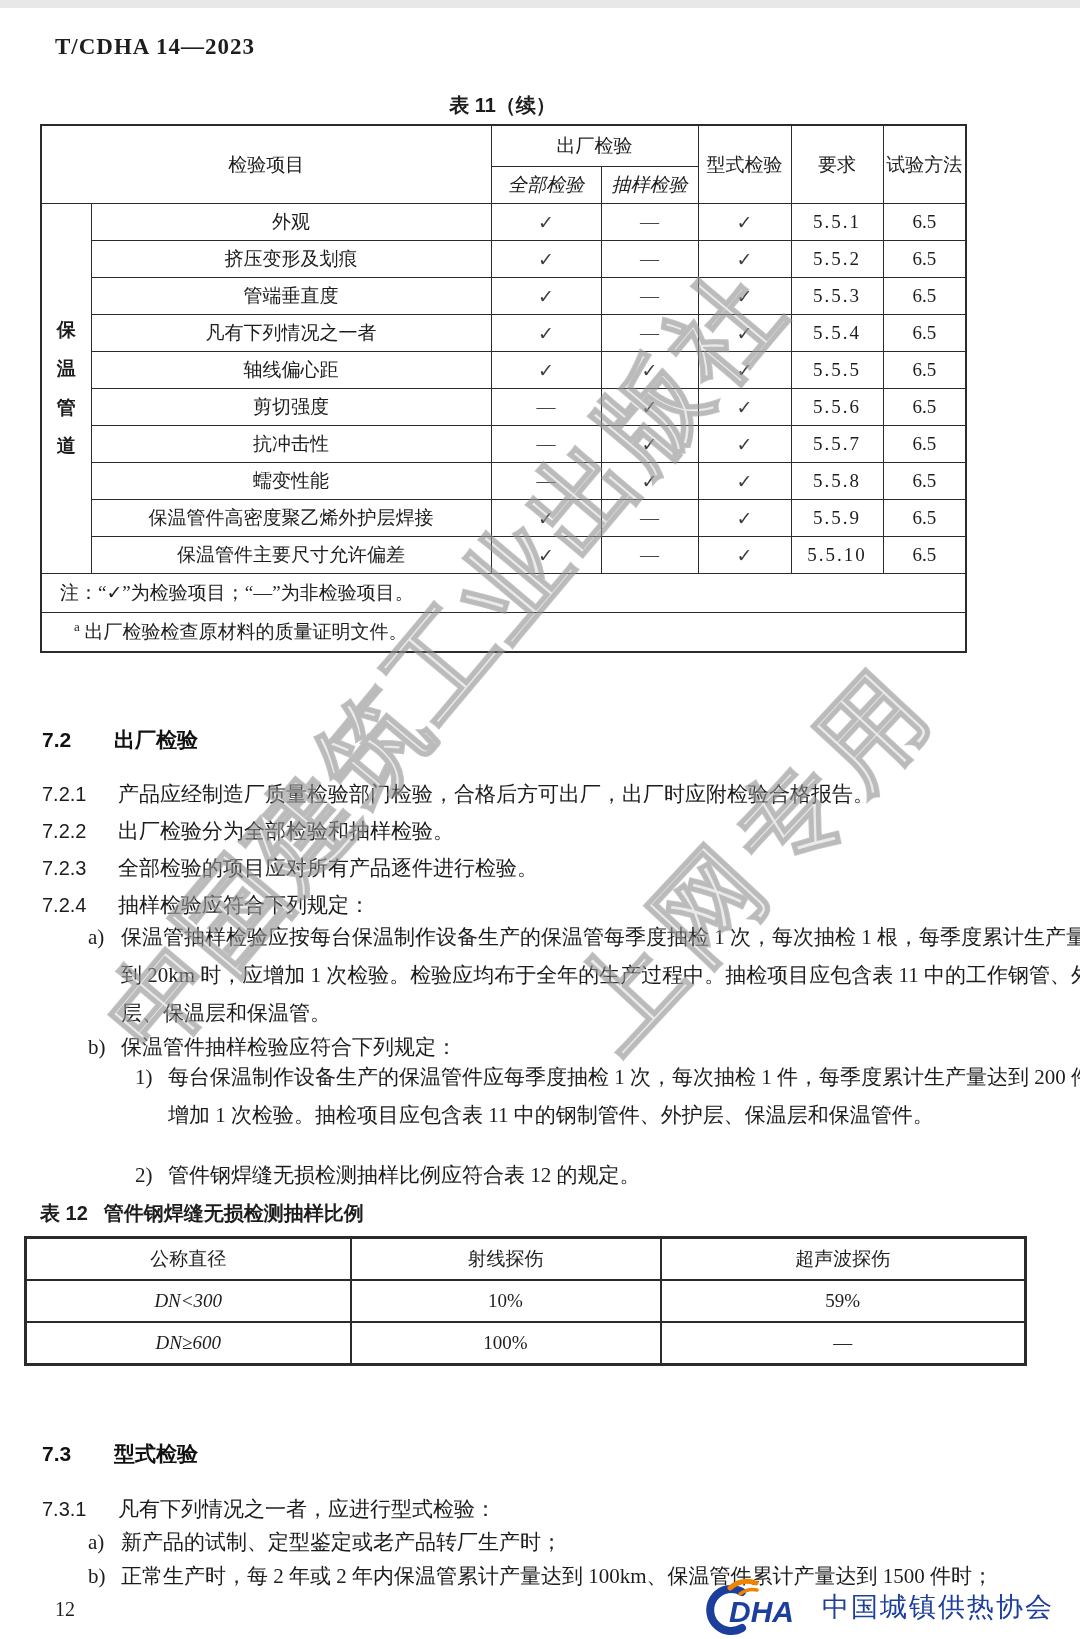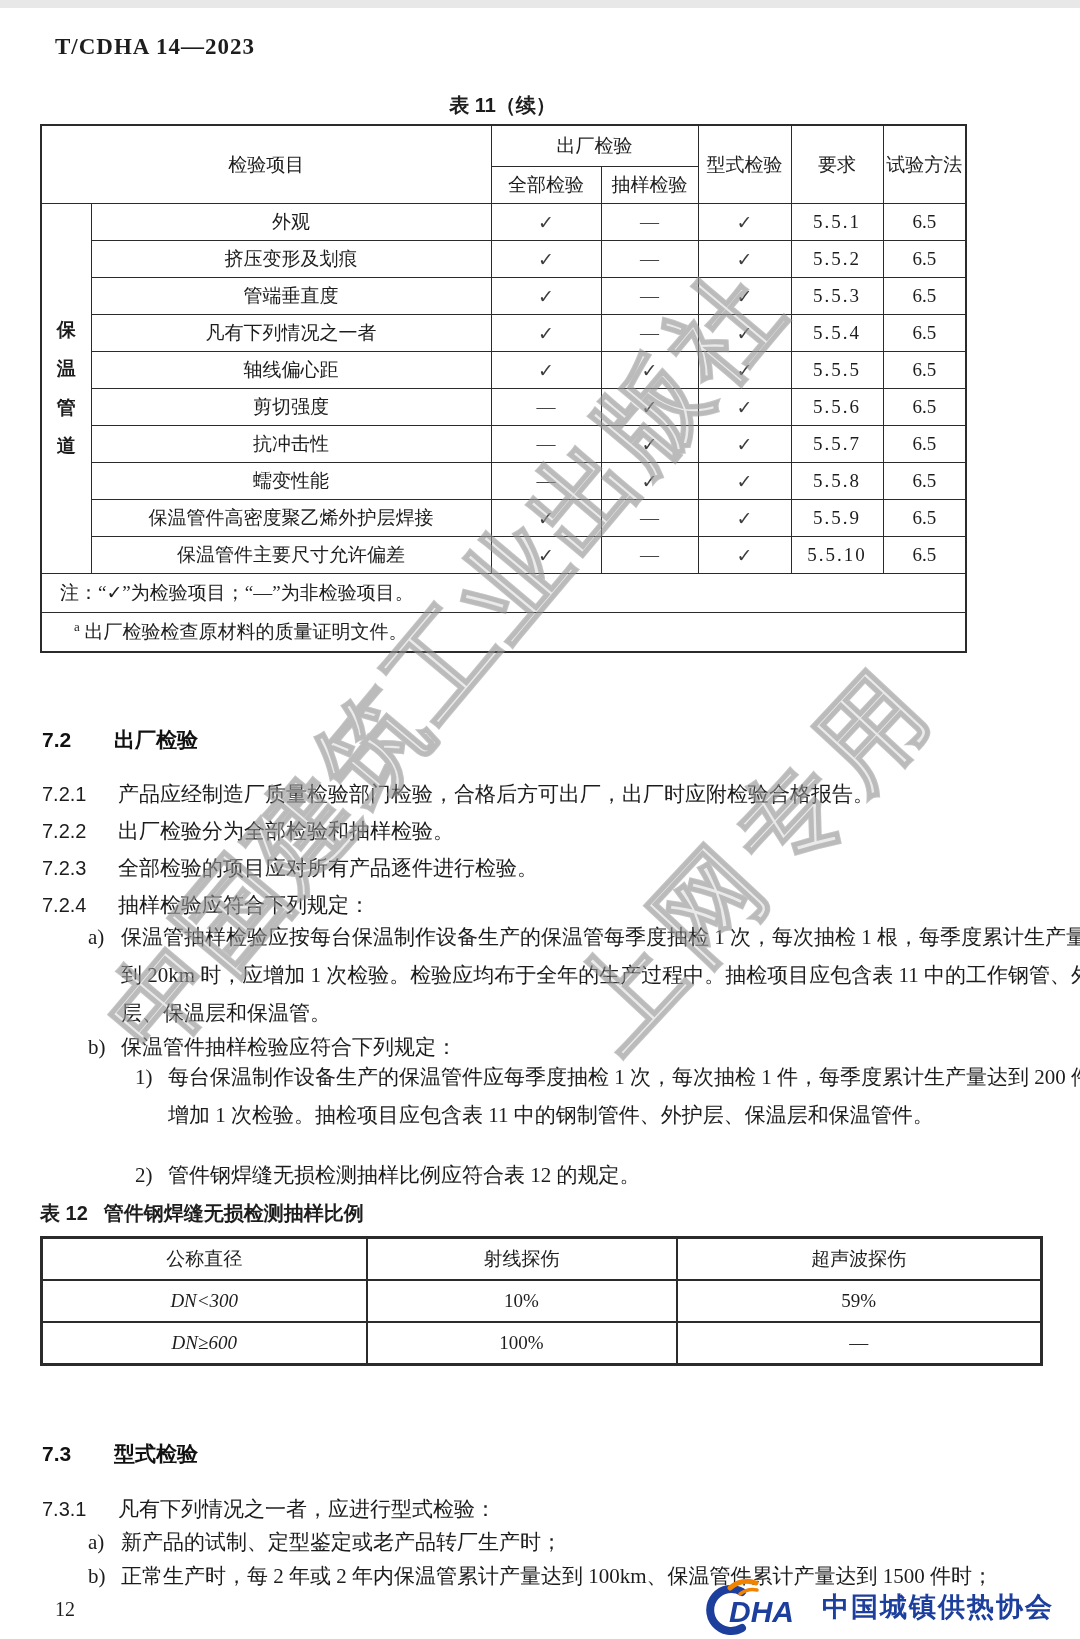--- a/index.html
+++ b/index.html
@@ -12,49 +12,49 @@
   .std-number{position:absolute;left:55px;top:26px;font-size:23px;font-weight:bold;letter-spacing:1px;}
   
   .t11-caption{position:absolute;left:40px;top:84px;width:925px;text-align:center;
     font-family:"Liberation Sans","DejaVu Sans",sans-serif;font-weight:bold;font-size:20px;}
   
   table.t11{position:absolute;left:40px;top:116px;width:925px;border-collapse:collapse;table-layout:fixed;
     border:2.5px solid #2b2b2b;}
   table.t11 td{border:1.5px solid #2b2b2b;text-align:center;vertical-align:middle;
     font-size:19px;padding:0 2px;overflow:hidden;}
   table.t11 tr.hrow1 td{height:40px;}
-  table.t11 tr.hrow2 td{height:36px;}
+  table.t11 tr.hrow2 td{height:36px;font-style:italic;}
   table.t11 tr.brow td{height:36px;}
   table.t11 td.note-cell{height:38px;text-align:left;padding-left:18px;}
   table.t11 td.foot-cell{height:38px;text-align:left;padding-left:32px;}
   .vlabel{width:1.15em;margin:0 auto;word-break:break-all;line-height:2.05;font-size:19px;font-weight:bold;}
   .mark{font-size:20px;color:#3d3d3d;}
   .reqnum{letter-spacing:2px;}
   
   .h2head{position:absolute;left:42px;font-family:"Liberation Sans","DejaVu Sans",sans-serif;
     font-weight:bold;font-size:21px;color:#111;}
   .h2head .num{display:inline-block;width:72px;}
   .para{position:absolute;left:42px;width:1002px;font-size:21px;line-height:38px;color:#1c1c1c;}
   .para .num{display:inline-block;width:76px;font-family:"Liberation Sans","DejaVu Sans",sans-serif;font-size:20px;}
   .item{padding-left:79px;text-indent:-33px;}
   .item .marker{display:inline-block;width:33px;text-indent:0;}
   .item2{padding-left:126px;text-indent:-33px;}
   .item2 .marker{display:inline-block;width:33px;text-indent:0;}
   
   .t12-caption{position:absolute;left:40px;top:1192px;width:1000px;text-align:left;
     font-family:"Liberation Sans","DejaVu Sans",sans-serif;font-weight:bold;font-size:20px;}
   .t12-caption .lbl{margin-right:16px;}
-  table.t12{position:absolute;left:40px;top:1228px;width:1000px;border-collapse:collapse;table-layout:fixed;
+  table.t12{position:absolute;left:24px;top:1228px;width:1000px;border-collapse:collapse;table-layout:fixed;
     border:3px solid #2b2b2b;}
   table.t12 td{border:2px solid #2b2b2b;text-align:center;vertical-align:middle;font-size:19px;height:38px;}
   table.t12 td.dn{font-style:italic;}
   
   .page-num{position:absolute;left:55px;top:1590px;font-size:20px;}
   .logo{position:absolute;right:26px;top:1570px;display:flex;align-items:center;gap:8px;}
-  .logo .org{font-family:"Liberation Sans","DejaVu Sans",sans-serif;font-weight:bold;font-size:27px;
+  .logo .org{font-family:"Liberation Sans","DejaVu Sans",sans-serif;font-weight:normal;font-size:27px;
     color:#1c3e9c;letter-spacing:2px;white-space:nowrap;}
   
   .wm{position:absolute;z-index:6;pointer-events:none;white-space:nowrap;text-align:center;
     font-family:"Liberation Serif","DejaVu Serif",serif;font-weight:bold;
     color:rgba(150,150,150,0.20);-webkit-text-stroke:2px rgba(148,148,148,0.55);}
   .wm1{left:-55px;top:584px;width:1000px;font-size:105px;letter-spacing:4px;transform:rotate(-50deg);}
   .wm2{left:505px;top:779px;width:500px;font-size:105px;letter-spacing:14px;transform:rotate(-47deg);}
   .content{position:relative;z-index:2;}
   sup{font-size:13px;}
 </style>

